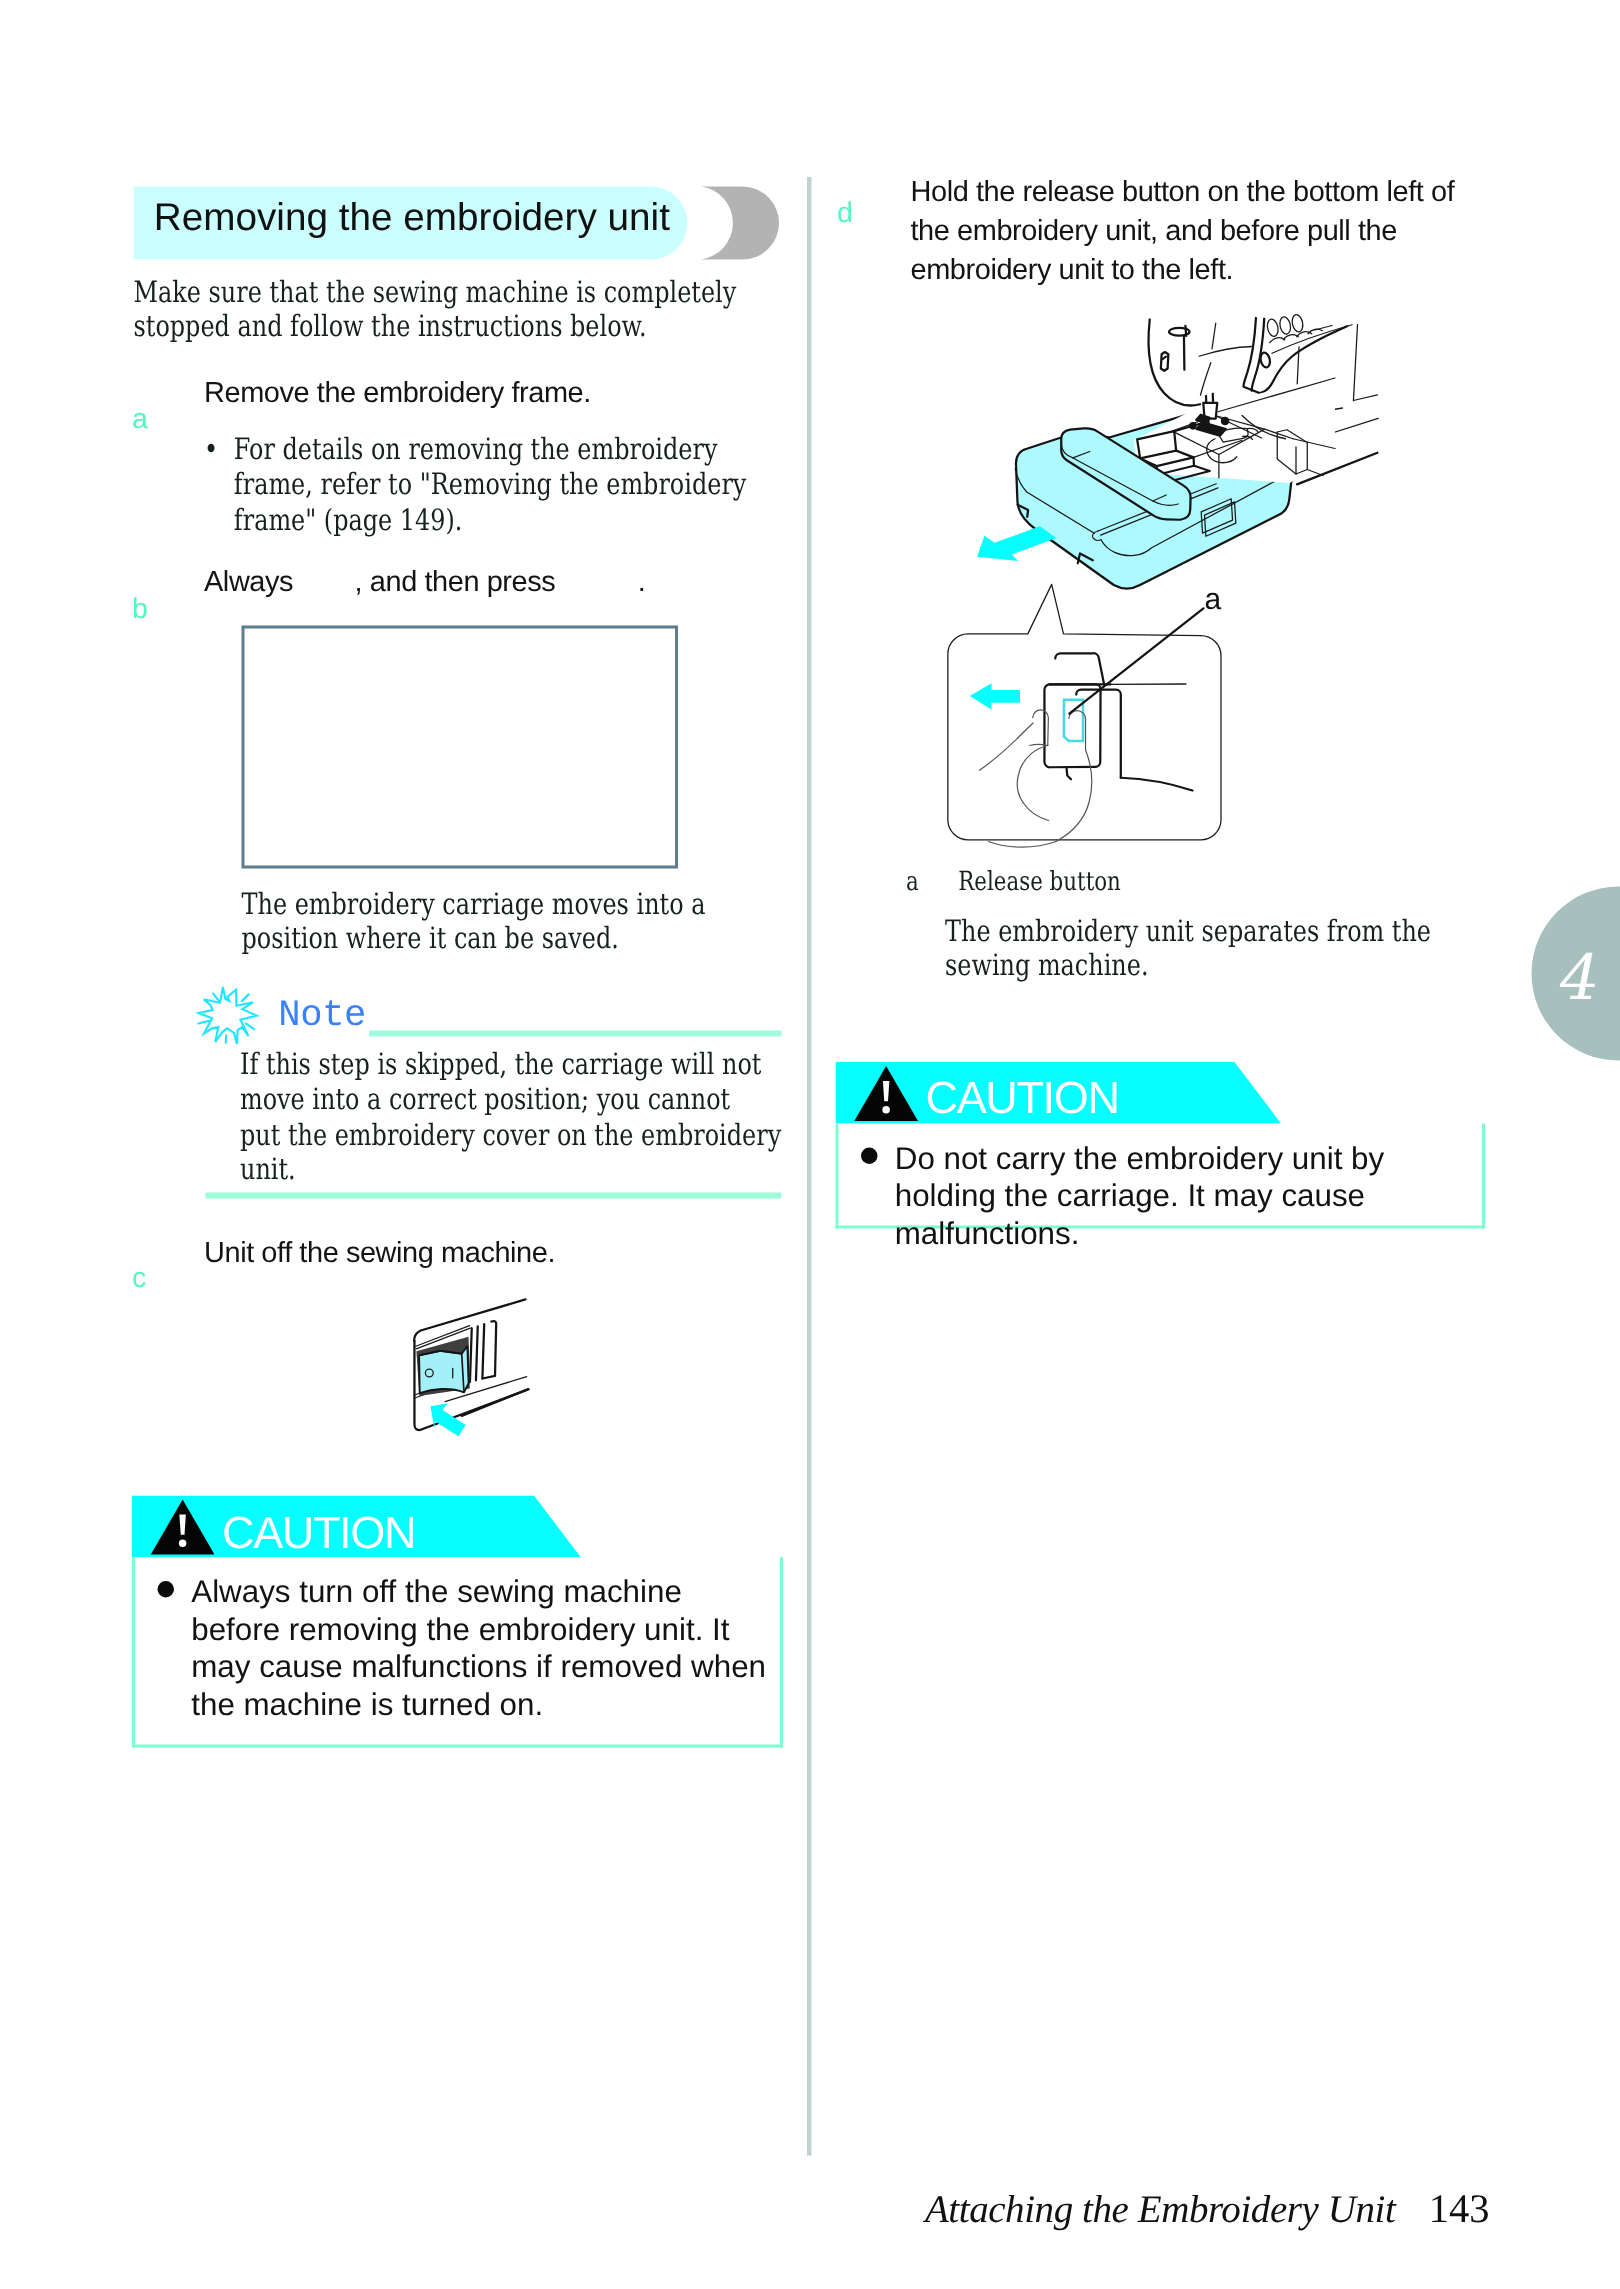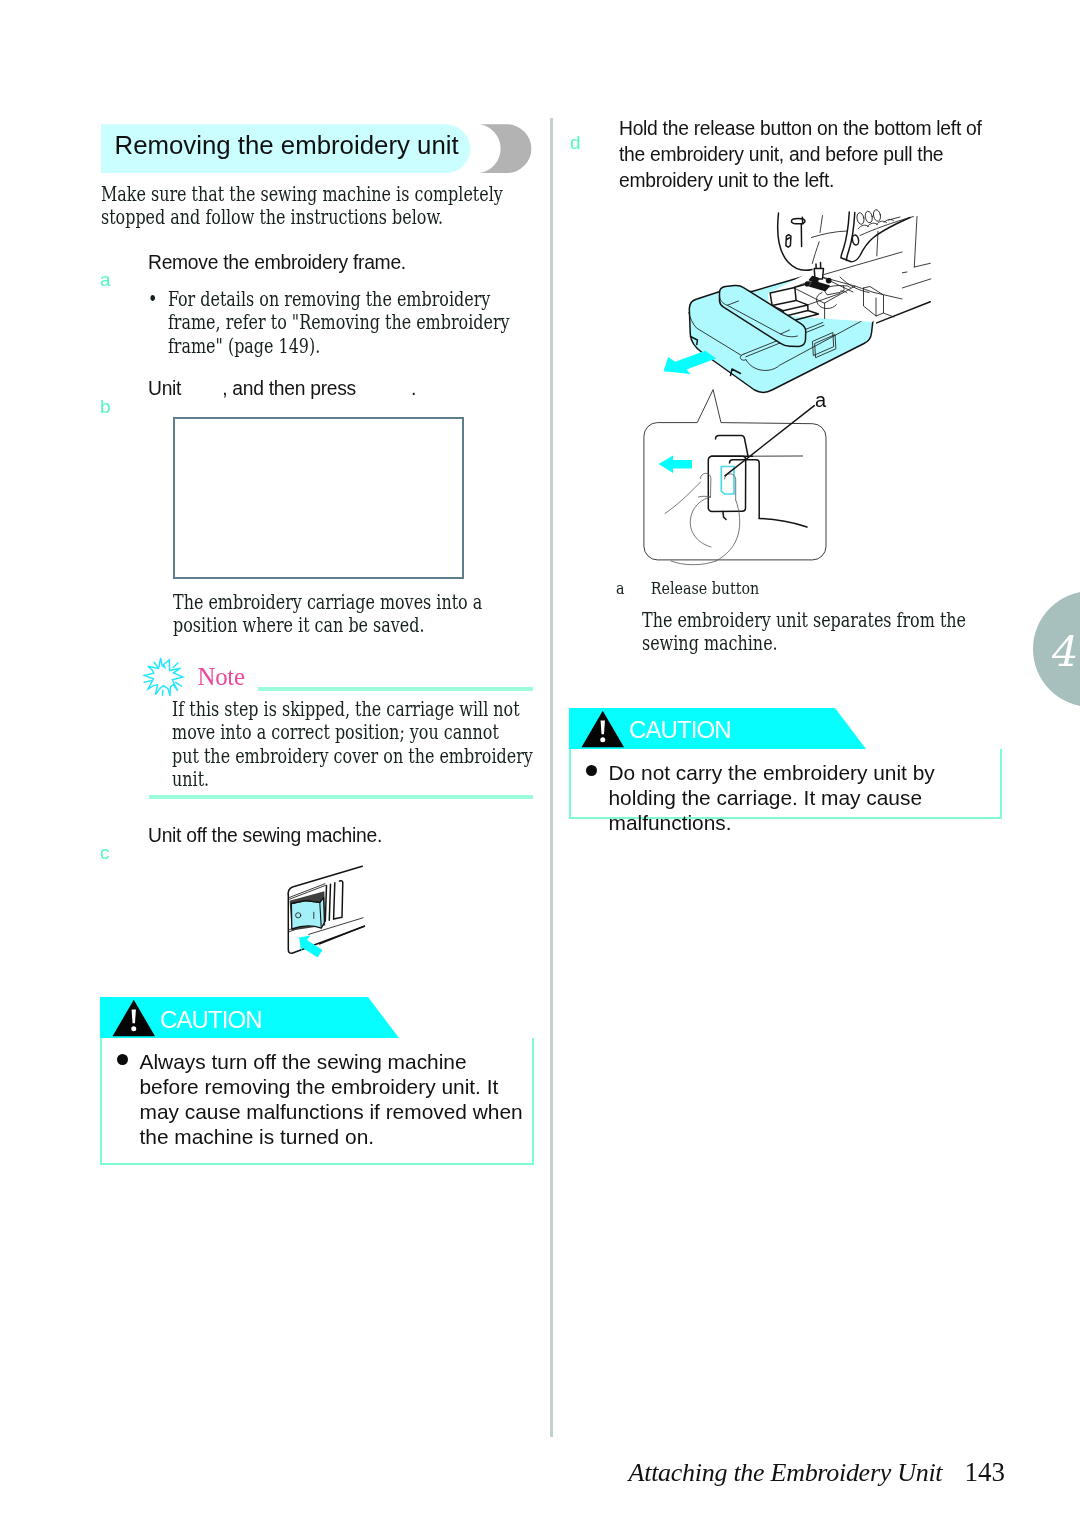--- a/index.html
+++ b/index.html
@@ -3,21 +3,21 @@
 <meta charset="utf-8">
 <title>Removing the embroidery unit</title>
 <style>
   html,body{margin:0;padding:0;}
   body{
     width:1080px;height:1526px;background:#ffffff;
     font-family:"DejaVu Serif",serif;
     -webkit-font-smoothing:antialiased;
     overflow:hidden;position:relative;
   }
-  .page{position:absolute;inset:0;margin-left:12px;}
+  .page{position:absolute;inset:0;}
 
   
   #col-divider{position:absolute;left:538px;top:118px;width:3.2px;height:1319px;
      background:#c1d2d0;}
 
   
   #section-title-wrap{position:absolute;left:89px;top:124px;width:432px;height:50px;}
   #section-title-svg{position:absolute;left:0;top:0;width:432px;height:50px;display:block;}
   #section-title-text{position:absolute;left:13.5px;top:8.9px;font-size:25.8px;color:#111;
      font-family:"Liberation Sans",sans-serif;white-space:nowrap;line-height:1;}
@@ -83,33 +83,33 @@
   .bullet-text{display:block;padding-left:22px;}
   #step-b-heading{position:absolute;left:136px;top:376px;width:400px;white-space:nowrap;}
   .icon-gap{display:inline-block;width:41px;}
   .icon-gap2{display:inline-block;width:55px;}
   #step-b-caption{position:absolute;left:161px;top:591px;width:360px;}
   #step-c-heading{position:absolute;left:136px;top:823px;width:400px;}
 
   
   #note-block{position:absolute;left:129px;top:655px;width:400px;}
   #note-icon{position:absolute;left:0px;top:0px;width:46px;height:46px;}
-  #note-label{position:absolute;left:56.5px;top:9.5px;font-family:Liberation Serif, serif;
-     font-size:24.8px;letter-spacing:-0.25px;color:#ec4899;line-height:1;}
+  #note-label{position:absolute;left:56.5px;top:9.5px;font-family:Liberation Mono, monospace;
+     font-size:24.8px;letter-spacing:-0.25px;color:#3b82f6;line-height:1;}
   #note-rule-top{left:117px;top:32.4px;width:275px;height:3.5px;}
   #note-text{position:absolute;left:31.4px;top:43px;width:430px;white-space:nowrap;}
   #note-rule-bottom{left:7.8px;top:140px;width:384px;height:3.8px;}
 
   
   .caution{position:absolute;}
   .caution-head{position:relative;height:41px;}
   .caution-head-svg{position:absolute;left:0;top:0;width:100%;height:41px;display:block;}
   .caution-tri{position:absolute;left:11.5px;top:1.5px;width:43.5px;height:38px;}
   .caution-title{position:absolute;left:60px;top:10.2px;font-family:"Liberation Sans",sans-serif;
-     font-size:24px;letter-spacing:-0.9px;color:#ffffff;line-height:1;}
+     font-size:30px;letter-spacing:-0.9px;color:#ffffff;line-height:1;}
   .caution-body{border:2px solid #7dfbd4;border-top:none;box-sizing:border-box;
      font-family:"Liberation Sans",sans-serif;font-size:20.9px;line-height:24.9px;color:#121212;
      position:relative;}
   .caution-text{position:absolute;display:block;}
   .caution-bullet{position:absolute;font-size:0;line-height:0;width:11px;height:11px;
      border-radius:50%;background:#0b0b0b;}
   #caution-left{left:88px;top:997.4px;width:434px;}
   #caution-left .caution-body{height:127px;}
   #caution-left .caution-bullet{left:15.3px;top:16px;}
   #caution-left .caution-text{left:37.5px;top:12px;width:385px;}
@@ -138,21 +138,21 @@
 
   <div class="step-marker" id="marker-a">a</div>
   <div id="step-a-heading" class="body-sans">Remove the embroidery frame.</div>
   <div id="step-a-bullet" class="body-serif bullet-row">
     <span class="bullet-dot">•</span>
       <span class="bullet-text">For details on removing the embroidery frame, refer to "Removing the embroidery frame" (page 149).</span>
   </div>
 
   <div class="step-marker" id="marker-b">b</div>
   <div id="step-b-heading" class="body-sans">
-    <span>Unit</span><span class="icon-gap"></span><span>, and then press</span><span class="icon-gap2"></span><span>.</span>
+    <span>Always</span><span class="icon-gap"></span><span>, and then press</span><span class="icon-gap2"></span><span>.</span>
   </div>
   <div id="figure-placeholder"></div>
   <div id="step-b-caption" class="body-serif">The embroidery carriage moves into a position where it can be saved.</div>
 
   <div id="note-block">
     <svg id="note-icon" viewBox="0 0 46 46">
       <g fill="none" stroke="#22e6ff" stroke-width="1.45" stroke-linejoin="miter" stroke-linecap="round">
         <path d="M19.6 3.0 L21.3 11.0 L23.8 12.3 L22.6 9.6 L28.4 4.8 L28.6 15.5 L39.6 13.2 L32.5 17.8 L42.0 22.1 L31.3 24.8 L36.7 35.8 L32.4 29.8 L29.4 31.7 L29.0 40.9 L27.0 33.6 L22.4 30.6 L19.4 32.9 L14.5 39.6 L16.5 29.8 L12.4 30.6 L7.0 34.1 L12.4 23.9 L3.4 20.4 L12.8 18.3 L11.2 14.9 L6.8 11.2 L17.5 13.5 L17.9 12.4 Z"></path>
         <path d="M13.0 7.2 L17.0 12.4"></path>
         <path d="M36.8 7.9 L32.2 12.4"></path>

